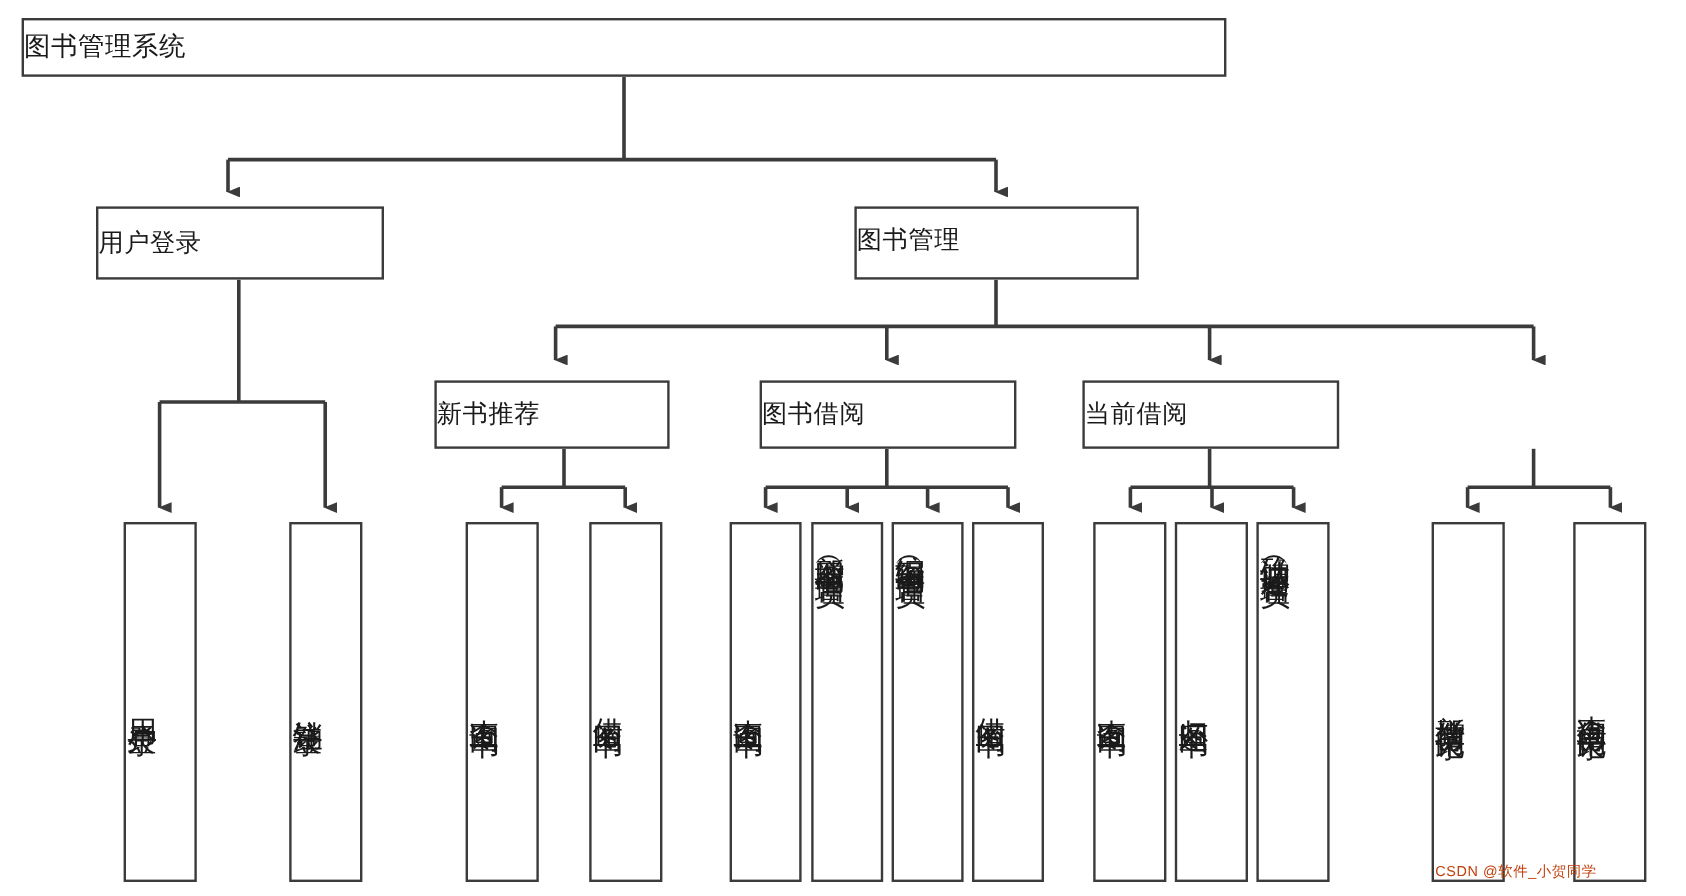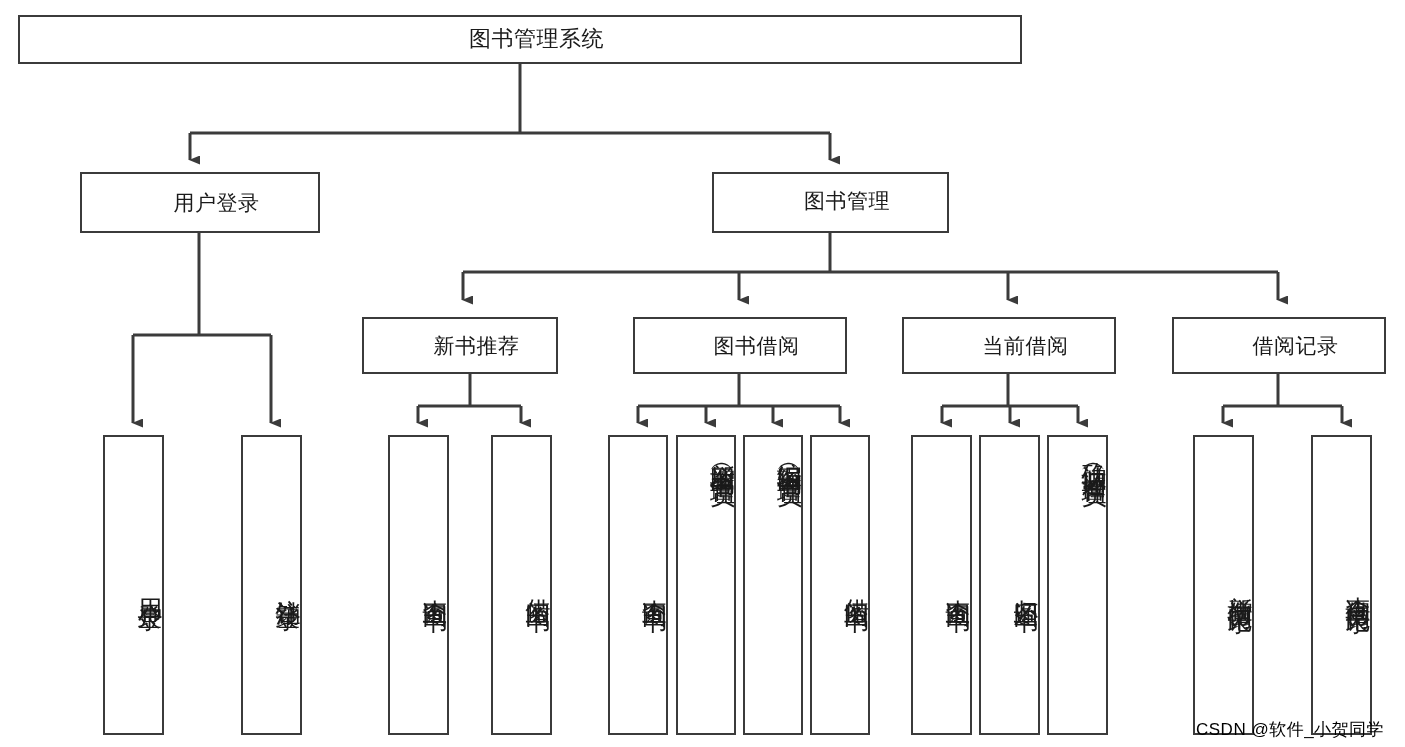--- a/index.html
+++ b/index.html
@@ -26,23 +26,21 @@
     height: 747px;
     pointer-events: none;
   }
   .node {
     position: absolute;
     box-sizing: border-box;
     background: #ffffff;
     border: 2px solid #3b3b3b;
     display: flex;
     align-items: center;
-    justify-content: center;
     color: #1a1a1a;
-    padding-left: 33px;
   }
   .node .label {
     display: block;
     text-align: center;
     line-height: 1.12;
     letter-spacing: 0.5px;
   }
   
   .node.horizontal .label {
     font-size: 21px;
@@ -63,22 +61,22 @@
     letter-spacing: 3px;
     white-space: nowrap;
   }
   
   .node.vertical.centered {
     align-items: center;
     padding-top: 0;
   }
   .watermark {
     position: absolute;
-    font-size: 17px;
-    color: #000000;
+    font-size: 12px;
+    color: #c2410c;
     white-space: nowrap;
     letter-spacing: 0.5px;
   }
 </style>
 </head>
 <body>
 
 <div id="diagram-root">
 
   <svg class="edges" viewBox="0 0 1405 747">
@@ -144,23 +142,20 @@
 
   <div class="node horizontal" style="left:362px; top:317px; width:196px; height:57px;">
     <span class="label">新书推荐</span>
   </div>
   <div class="node horizontal" style="left:633px; top:317px; width:214px; height:57px;">
     <span class="label">图书借阅</span>
   </div>
   <div class="node horizontal" style="left:902px; top:317px; width:214px; height:57px;">
     <span class="label">当前借阅</span>
   </div>
-  <div class="node horizontal" style="left:1172px; top:317px; width:214px; height:57px;">
-    <span class="label">借阅记录</span>
-  </div>
 
   <div class="node vertical centered" style="left:103px; top:435px; width:61px; height:300px;">
     <span class="label">用户登录</span>
   </div>
   <div class="node vertical centered" style="left:241px; top:435px; width:61px; height:300px;">
     <span class="label">注销登录</span>
   </div>
 
   <div class="node vertical centered" style="left:388px; top:435px; width:61px; height:300px;">
     <span class="label">查询图书</span>

